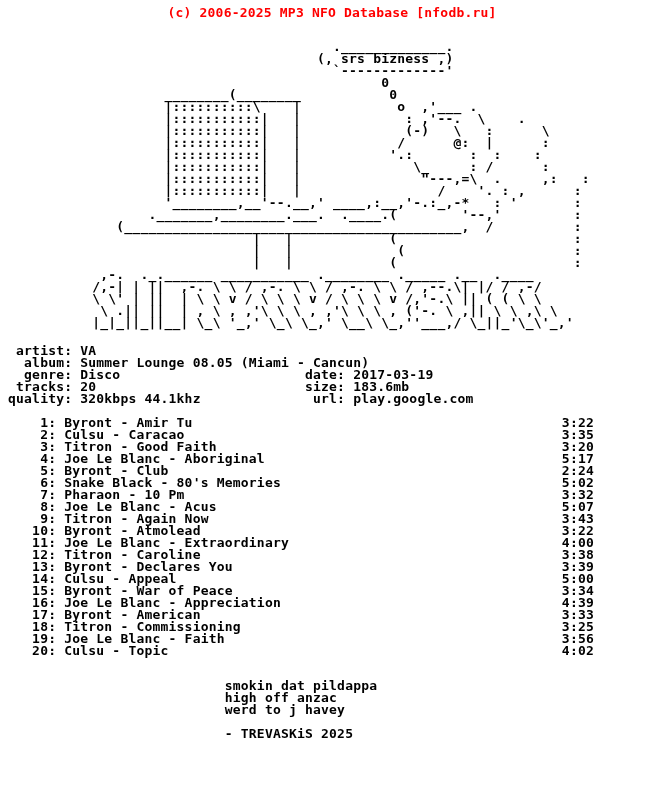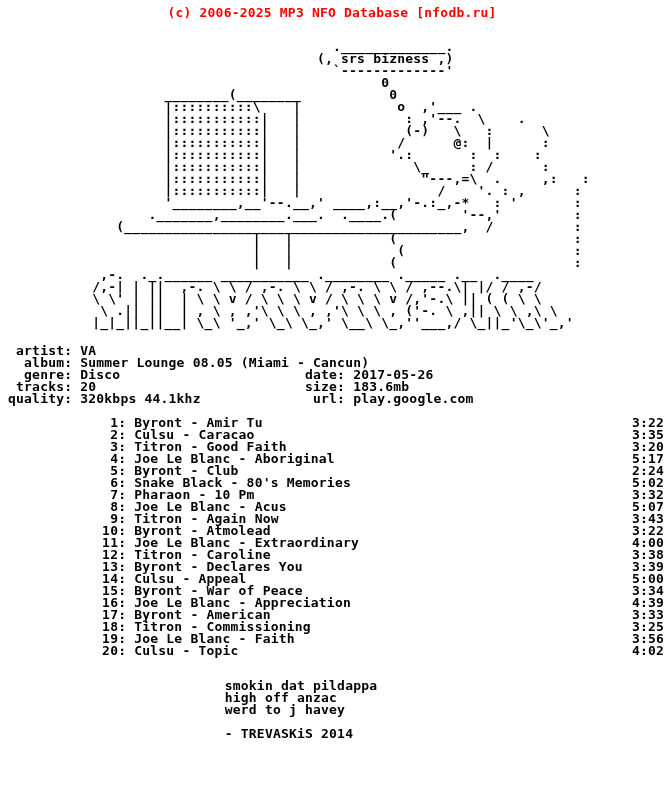--- a/index.html
+++ b/index.html
@@ -4,21 +4,21 @@
 <style>
   html,body{margin:0;padding:0;background:#ffffff;}
   body{width:664px;height:804px;overflow:hidden;}
   .page{width:664px;height:652px;background:#ffffff;color:#000000;
         font-family:"DejaVu Sans Mono","Liberation Mono",monospace;
         font-weight:bold;font-size:13px;line-height:12px;letter-spacing:0.2px;}
   .copyright{padding-top:7px;text-align:center;color:#ff0000;white-space:pre;}
   pre{margin:0;font:inherit;white-space:pre;}
   .art{margin-top:22px;padding-left:20px;}
   .release{margin-top:16px;}
-  .tracks{margin-top:12px;text-align:right;}
+  .tracks{margin-top:12px;}
   .footer{margin-top:23px;}
 </style>
 </head>
 <body>
 
 <div class="page">
   <div class="copyright" style="color: rgb(255, 0, 0);">(c) 2006-2025 MP3 NFO Database [nfodb.ru]</div>
   <pre class="art">                                       ._____________.
                                      (, srs bizness ,)
                                        `-------------'
@@ -38,21 +38,21 @@
                              |   |            (                      :
                              |   |             (                     :
                              |   |            (                      :
           ,-.  ._.______ ___________ .________ ._____ .__  .____
          /,-| | ||  ,-. \ \ / ,-. \ \ / ,-. \ \ / ,--.\| |/ / ,-/
          \ \' | ||  | \ \ v / \ \ \ v / \ \ \ v /,'-.\ || ( ( \ \
           \ .|| ||  | , \ , ,'\ \ \ , ,'\ \ \ , ('-. \ ,|| \ \ ,\ \
          |_|_||_||__| \_\ '_,' \_\ \_,' \__\ \_,''___,/ \_||_'\_\'_,'</pre>
   <pre class="release">  artist: VA
    album: Summer Lounge 08.05 (Miami - Cancun)
-   genre: Disco                       date: 2017-05-26
+   genre: Disco                       date: 2017-03-19
   tracks: 20                          size: 183.6mb
  quality: 320kbps 44.1khz              url: play.google.com</pre>
   <pre class="tracks">     1: Byront - Amir Tu                                              3:22
      2: Culsu - Caracao                                               3:35
      3: Titron - Good Faith                                           3:20
      4: Joe Le Blanc - Aboriginal                                     5:17
      5: Byront - Club                                                 2:24
      6: Snake Black - 80's Memories                                   5:02
      7: Pharaon - 10 Pm                                               3:32
      8: Joe Le Blanc - Acus                                           5:07
@@ -65,14 +65,14 @@
     15: Byront - War of Peace                                         3:34
     16: Joe Le Blanc - Appreciation                                   4:39
     17: Byront - American                                             3:33
     18: Titron - Commissioning                                        3:25
     19: Joe Le Blanc - Faith                                          3:56
     20: Culsu - Topic                                                 4:02</pre>
   <pre class="footer">                            smokin dat pildappa
                             high off anzac
                             werd to j havey
 
-                            - TREVASKiS 2014</pre>
+                            - TREVASKiS 2025</pre>
 </div>
 
 </body></html>

